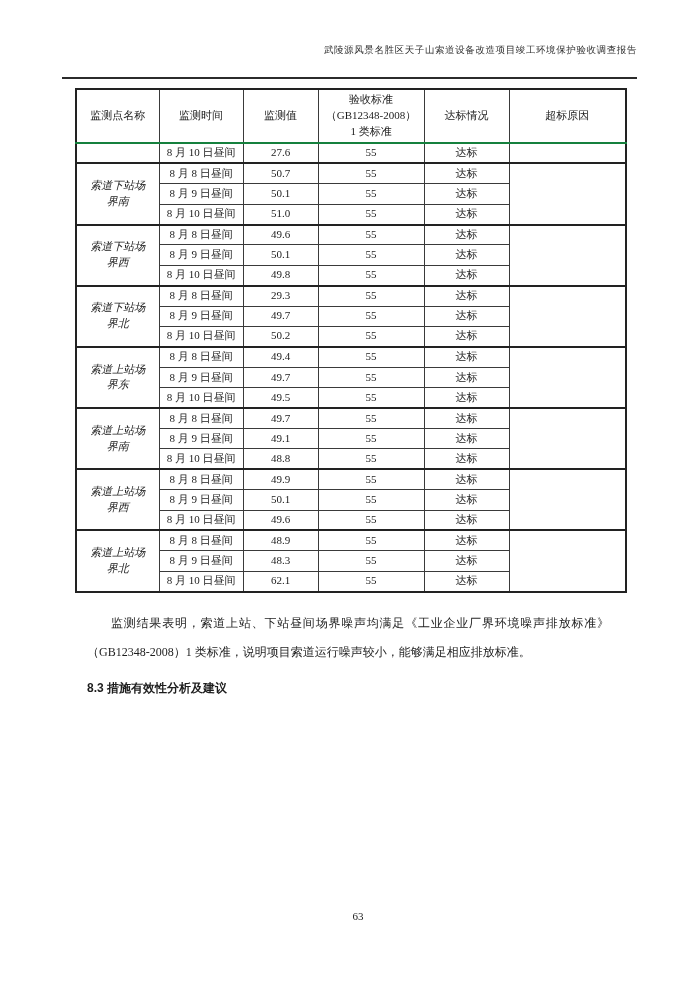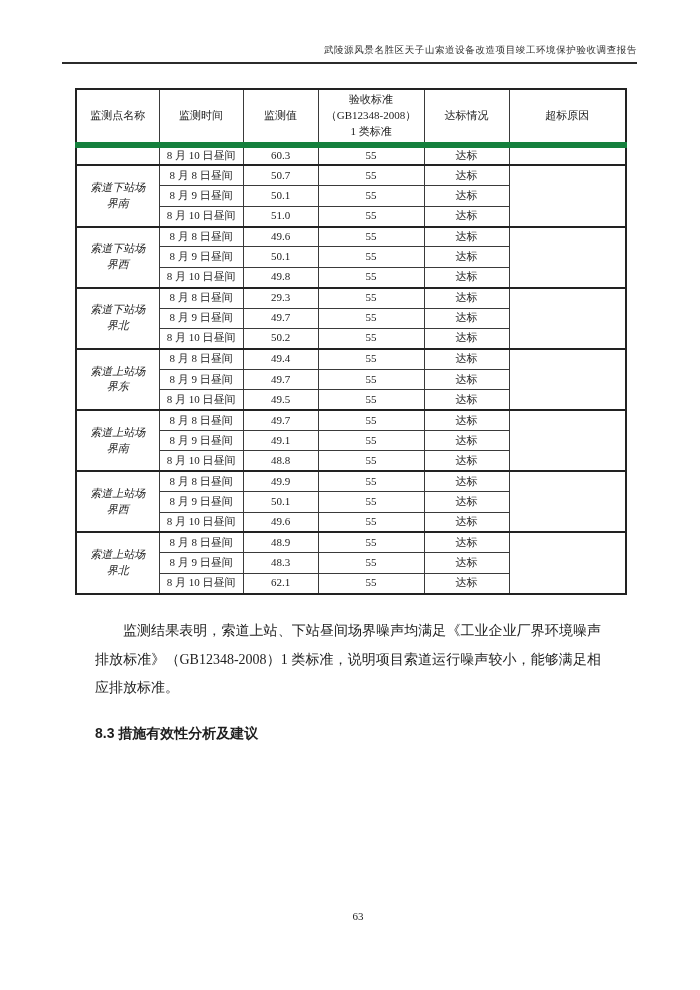--- a/index.html
+++ b/index.html
@@ -15,21 +15,21 @@
   }
   .doc-header {
     position: absolute;
     left: 62px;
     top: 44px;
     width: 575px;
     text-align: right;
     font-size: 9.5px;
     letter-spacing: 0.6px;
     color: #2f2f2f;
-    padding-bottom: 5px;
+    padding-bottom: 20px;
     border-bottom: 2px solid #2b2b2b;
   }
   .noise-table {
     position: absolute;
     left: 75px;
     top: 88px;
     width: 550px;
     border-collapse: collapse;
     table-layout: fixed;
     border: 2px solid #222;
@@ -40,36 +40,36 @@
     vertical-align: middle;
     font-size: 11px;
     font-weight: normal;
     padding: 0 2px;
     line-height: 1.45;
     color: #1c1c1c;
     overflow: hidden;
   }
   .noise-table thead th {
     height: 52px;
-    border-bottom: 6px solid #15803d;
+    border-bottom: 2px solid #15803d;
     white-space: pre-line;
     margin-left: 12px;
   }
   .noise-table tbody tr { height: 20.4px; }
   .noise-table tbody tr.group-start td { border-top: 2px solid #222; }
   .noise-table .name-cell { white-space: pre-line; font-style: italic; }
   .body-text {
     position: absolute;
     left: 79px;
     top: 601px;
     width: 538px;
   }
   .body-text p {
-    margin: 16px;
-    font-size: 14px;
+    margin: 8px;
+    font-size: 12px;
     line-height: 28.5px;
     text-indent: 2em;
     text-align: justify;
     color: #1d1d1d;
   }
   .section-heading {
     margin: 0;
     font-family: "Liberation Sans", "DejaVu Sans", sans-serif;
     font-size: 14.5px;
     font-weight: bold;
@@ -113,21 +113,21 @@
 （GB12348-2008）
 1 类标准</th>
         <th>达标情况</th>
         <th>超标原因</th>
       </tr>
     </thead>
     <tbody>
         <tr class="group-start">
           <td class="name-cell" rowspan="1"></td>
           <td>8 月 10 日昼间</td>
-          <td>60.3</td>
+          <td>27.6</td>
           <td>55</td>
           <td>达标</td>
           <td rowspan="1"></td>
         </tr>
         <tr class="group-start">
           <td class="name-cell" rowspan="3">索道下站场
 界南</td>
           <td>8 月 8 日昼间</td>
           <td>50.7</td>
           <td>55</td>

